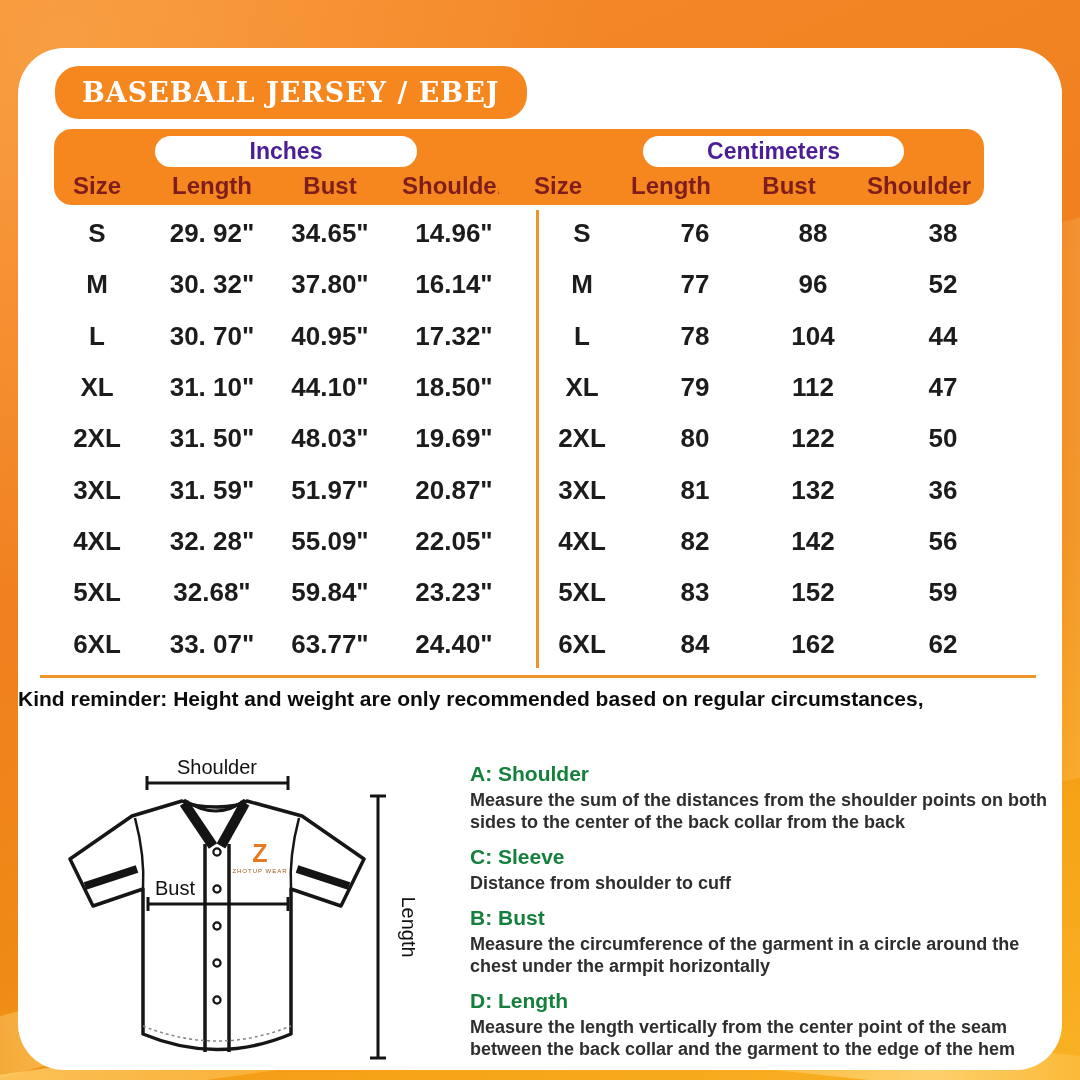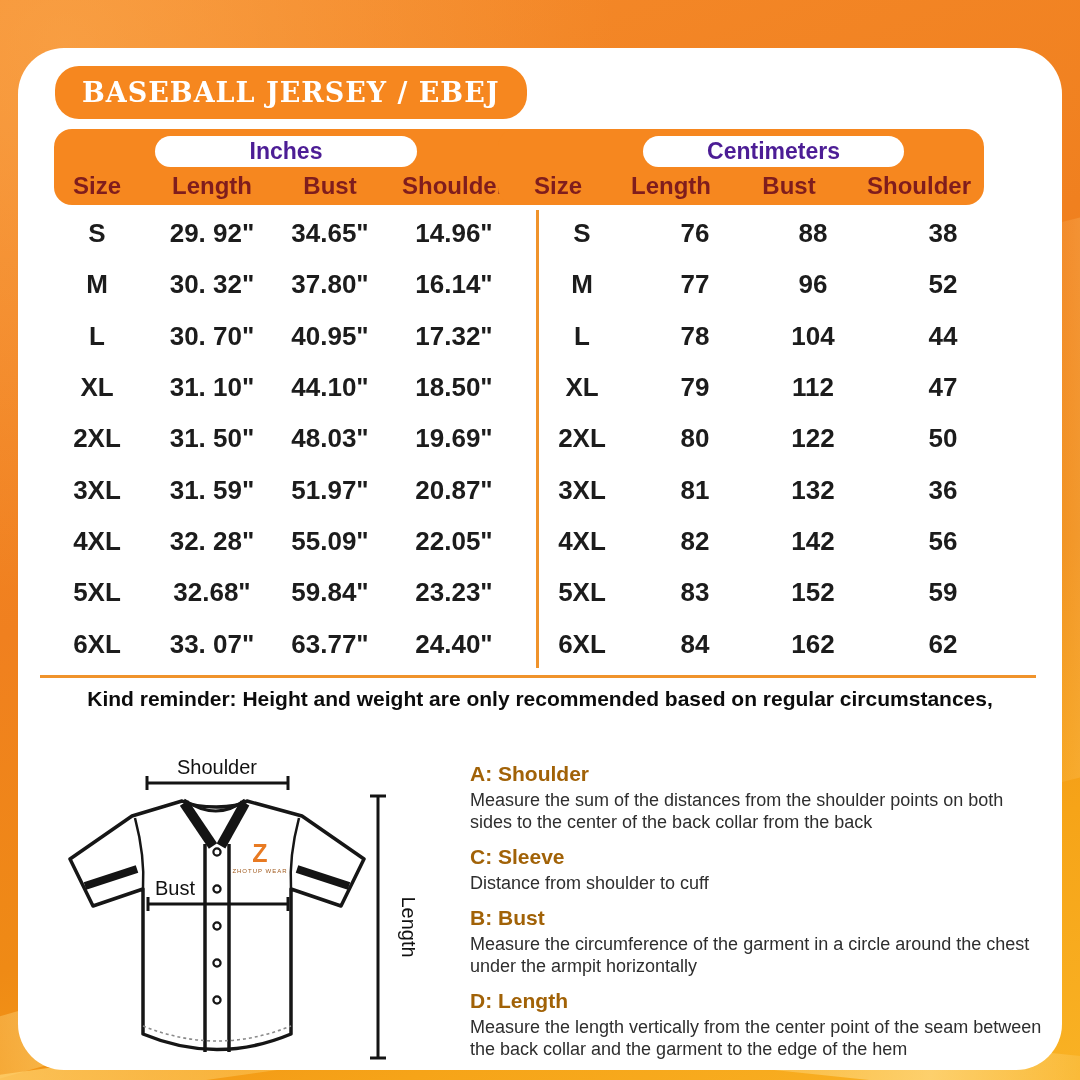--- a/index.html
+++ b/index.html
@@ -45,26 +45,26 @@
   .grid-cm{grid-template-columns:120px 106px 130px 130px;}
   .cols .hcell{display:flex;align-items:center;justify-content:center;
     font-weight:700;font-size:24px;color:#7f1d1d;}
   .tbody{position:absolute;top:160px;}
   .tbody-in{left:36px;width:478px;}
   .tbody-cm{left:504px;width:486px;}
   .trow{height:51.3px;display:grid;align-items:center;}
   .tcell{text-align:center;font-weight:600;font-size:26px;color:#1C1C1C;}
   .vdivider{position:absolute;left:518px;top:162px;width:3px;height:458px;background:#F0932B;}
   .hdivider{position:absolute;left:22px;top:627px;width:996px;height:3px;background:#F0932B;}
-  .reminder{position:absolute;left:0;top:638px;width:100%;text-align:center;
+  .reminder{position:absolute;left:0;top:638px;width:100%;text-align:left;
     font-weight:700;font-size:21px;line-height:26px;color:#0C0C0C;}
   .guide{position:absolute;left:452px;top:714px;width:578px;}
   .guide-block{margin-bottom:12px;}
-  .guide-heading{font-weight:700;font-size:21px;color:#a16207;line-height:24px;margin-bottom:3px;}
-  .guide-body{font-weight:400;font-size:18px;color:#2E2E2E;line-height:22px;}
+  .guide-heading{font-weight:700;font-size:21px;color:#15803d;line-height:24px;margin-bottom:3px;}
+  .guide-body{font-weight:700;font-size:18px;color:#2E2E2E;line-height:22px;}
   .diagram-svg{position:absolute;left:37px;top:708px;}
   svg text{font-family:"Liberation Sans", sans-serif;}
 </style>
 </head>
 <body>
 
 <div class="swirl swirl-bl1"></div>
 <div class="swirl swirl-bl2"></div>
 <div class="swirl swirl-br"></div>
 <div class="swirl swirl-r"></div>

